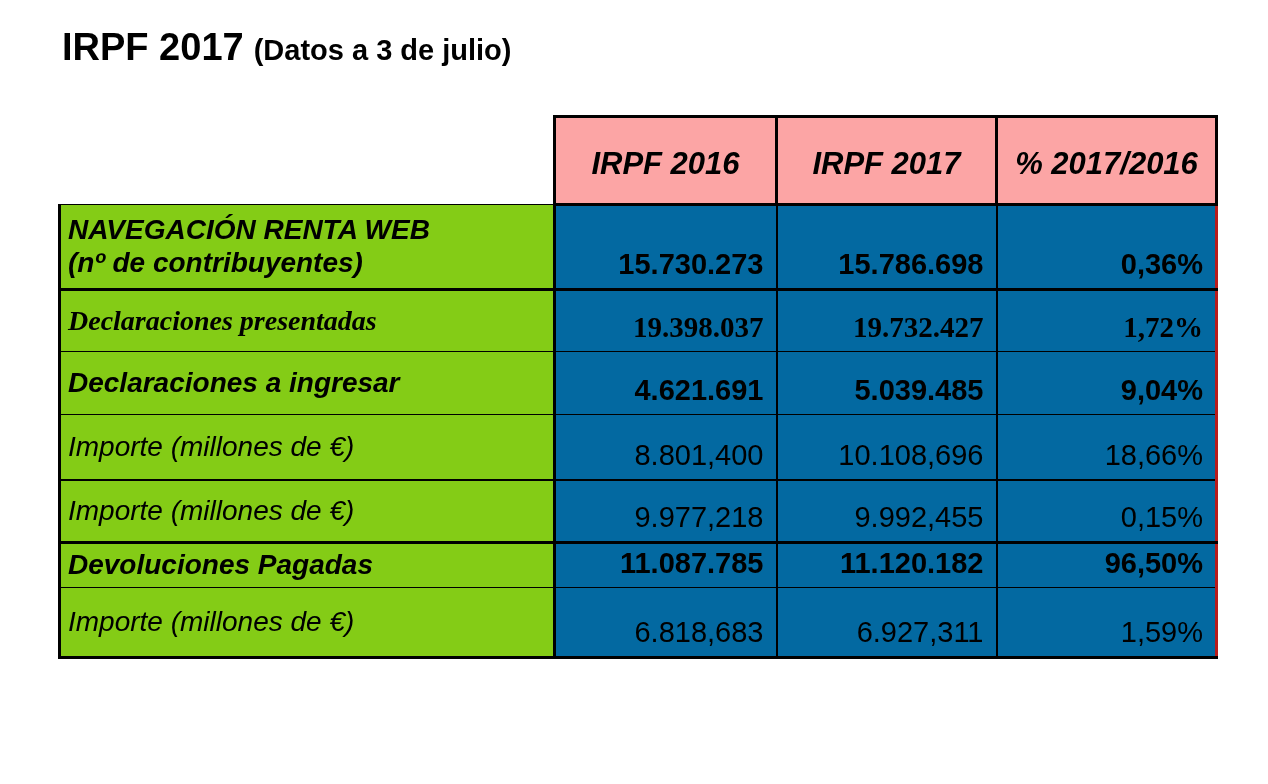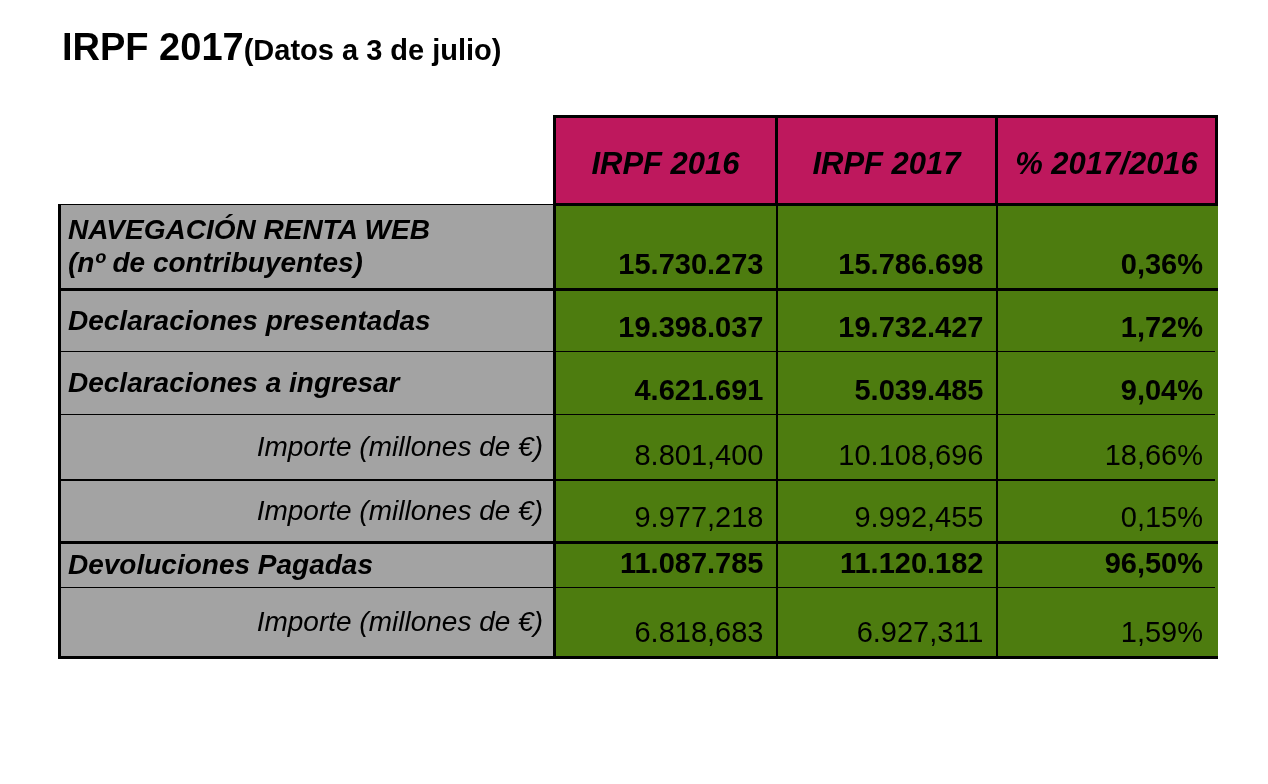--- a/index.html
+++ b/index.html
@@ -10,67 +10,67 @@
     color: #000000;
     overflow: hidden;
     position: relative;
   }
   .title {
     position: absolute;
     left: 62px; top: 26px;
     white-space: nowrap;
   }
   .title-main { font-size: 38px; font-weight: bold; }
-  .title-sub  { font-size: 29px; font-weight: bold; }
+  .title-sub  { font-size: 29px; font-weight: bold; margin-left: 10px; }
 
   table.irpf {
     position: absolute;
     left: 58px; top: 115px;
     border-collapse: collapse;
     table-layout: fixed;
   }
   td, th { box-sizing: border-box; overflow: hidden; }
 
   thead tr { height: 88px; }
   th.corner { border: none; background: #ffffff; }
   th.hdr {
     border: 3px solid #000;
-    background: #be185d;
+    background: #fca5a5;
     font-style: italic;
     font-weight: bold;
     font-size: 31px;
     text-align: center;
     vertical-align: middle;
     padding-top: 8px;
   }
 
   td.label {
-    background: #a3a3a3;
+    background: #84cc16;
     border-left: 3px solid #000;
     border-right: 3px solid #000;
     font-style: italic;
     font-size: 28px;
     line-height: 1.16;
     padding: 2px 8px 2px 7px;
     white-space: pre-line;
     vertical-align: middle;
   }
   tr.main td.label    { font-weight: bold; text-align: left; }
-  tr.importe td.label { font-weight: normal; text-align: right; padding-right: 10px; }
+  tr.importe td.label { font-weight: normal; padding-right: 10px; }
 
   td.val {
-    background: #4d7c0f;
+    background: #0369a1;
     border-left: 2px solid #000;
     border-right: 2px solid #000;
     text-align: right;
     vertical-align: bottom;
     font-size: 29px;
     padding: 0 12px 7px 0;
   }
-  td.val:last-child { border-right: 3px solid #4d7c0f; }
+  td.val:last-child { border-right: 3px solid #b91c1c; }
   tr.main td.val { font-weight: bold; }
   tr.importe td.val { font-weight: normal; }
 
   tr.b1 > td { border-bottom: 1px solid #000; }
   tr.b2 > td { border-bottom: 2px solid #000; }
   tr.b3 > td { border-bottom: 3px solid #000; }
   tbody tr:first-child td.label { border-top: 1px solid #000; }
 </style>
 </head>
 <body>
@@ -95,21 +95,21 @@
     </tr>
   </thead>
   <tbody>
       <tr class="main b3" style="height: 85px;">
         <td class="label">NAVEGACIÓN RENTA WEB
 (nº de contribuyentes)</td>
         <td class="val">15.730.273</td>
         <td class="val">15.786.698</td>
         <td class="val">0,36%</td>
       </tr>
-      <tr class="main b1" style="height: 62px;">
+      <tr class="main b1" style="height: 62px; font-family: Liberation Serif, serif;">
         <td class="label">Declaraciones presentadas</td>
         <td class="val">19.398.037</td>
         <td class="val">19.732.427</td>
         <td class="val">1,72%</td>
       </tr>
       <tr class="main b1" style="height: 63px;">
         <td class="label">Declaraciones a ingresar</td>
         <td class="val">4.621.691</td>
         <td class="val">5.039.485</td>
         <td class="val">9,04%</td>

